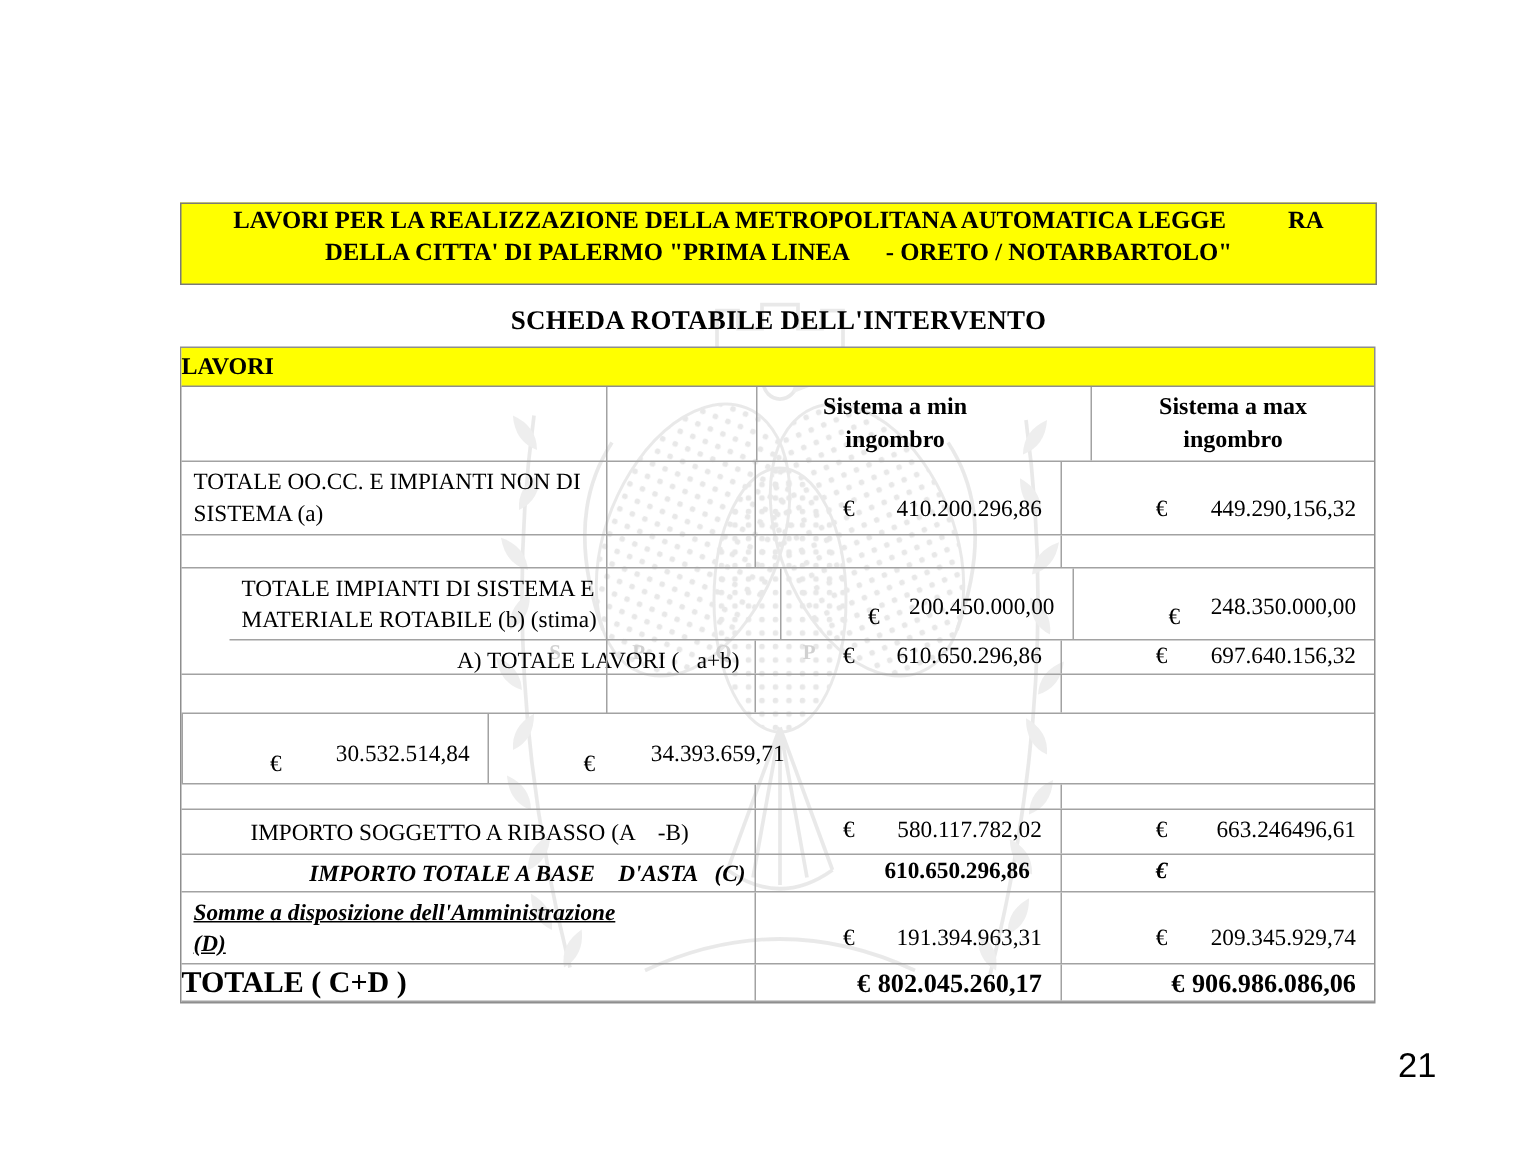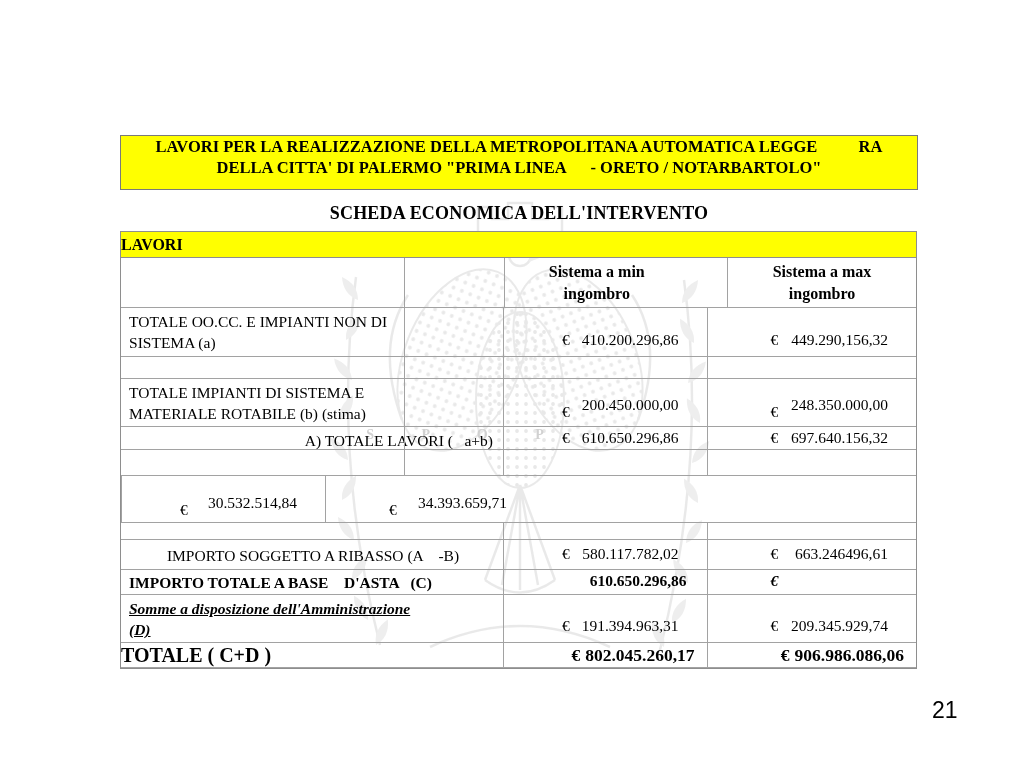--- a/index.html
+++ b/index.html
@@ -34,39 +34,39 @@
     height:26px;background:#ffff00;font-weight:bold;font-size:16px;line-height:25px;
     text-align:left;border-bottom:1px solid #8e8e8e;box-sizing:border-box;
   }
   .cl{width:383px;box-sizing:border-box;}
   .cv{width:204px;border-left:1px solid #a2a2a2;position:relative;box-sizing:border-box;}
   .cv2{width:210px;border-left:1px solid #a2a2a2;position:relative;box-sizing:border-box;}
   .hcell{display:flex;align-items:center;justify-content:center;text-align:center;
     font-weight:bold;font-size:16px;line-height:22px;white-space:pre-wrap;}
   .lbl{display:block;padding:3px 6px 0 8px;font-size:15.5px;line-height:21px;white-space:pre-wrap;}
   .euro{position:absolute;left:58px;bottom:var(--eb,6px);font-size:15.5px;}
-  .num{position:absolute;right:28px;bottom:var(--nb,6px);font-size:15.5px;}
+  .num{position:absolute;right:12px;bottom:var(--nb,6px);font-size:15.5px;}
   .cv2 .euro{left:63px;}
   
   .rhead{height:50px;gap:39px;}
   .r0{height:49px;justify-content:flex-end;--eb:7px;--nb:7px;}
   .sp1{height:22px;}
-  .r1{height:48px;--eb:5px;--nb:12px;}
+  .r1{height:48px;margin-left:32px;--eb:5px;--nb:12px;}
   .r2{height:23px;--eb:2px;--nb:2px;}
   .sp2{height:26px;}
   .r3{height:47px;--eb:3px;--nb:10px;}
   .sp3{height:17px;}
   .r4{height:30px;--eb:6px;--nb:6px;}
   .r5{height:25px;--eb:4px;--nb:4px;}
   .r6{height:48px;--eb:7px;--nb:7px;}
   .r7{height:25px;}
   
   .r2 .lbl{text-align:right;padding-right:10px;white-space:pre;line-height:22px;}
   .r4 .lbl{text-align:center;white-space:pre;padding-top:5px;}
-  .r5 .lbl{text-align:left;white-space:pre;font-weight:bold;padding-top:2px;}
+  .r5 .lbl{text-align:right;white-space:pre;font-weight:bold;font-style:italic;padding-top:2px;}
   .r6 .lbl{font-weight:bold;font-style:italic;text-decoration:underline;}
   .r7 .lbl{text-align:left;font-weight:bold;font-size:20px;line-height:24px;padding:0 8px 0 0;white-space:pre;}
   .r5 .num{font-weight:bold;right:20px;}
   .r5 .euro{font-weight:bold;font-style:italic;}
   .r7 .cv,.r7 .cv2{display:flex;align-items:center;justify-content:flex-end;padding-right:12px;}
   .r7 .euro,.r7 .num{position:static;font-weight:bold;font-size:17.5px;}
   .r7 .euro{margin-right:5px;}
   
   .div403{position:absolute;left:283px;top:26px;width:1px;height:218px;background:#a2a2a2;}
   
@@ -134,21 +134,21 @@
       <use href="#leaf" transform="translate(384,462) rotate(-25)"></use>
     </g>
     <path d="M150,462 Q240,420 330,462" fill="none" stroke="#dcdcdc" stroke-width="2.5"></path>
   </svg>
 
   <div class="banner">
     <div>LAVORI PER LA REALIZZAZIONE DELLA METROPOLITANA AUTOMATICA LEGGE          RA</div>
     <div>DELLA CITTA' DI PALERMO "PRIMA LINEA      - ORETO / NOTARBARTOLO"</div>
   </div>
 
-  <div class="title">SCHEDA ECONOMICA DELL'INTERVENTO</div>
+  <div class="title">SCHEDA ROTABILE DELL'INTERVENTO</div>
 
   <div class="tbl">
     <div class="sec">LAVORI</div>
 
     <div class="row rhead">
       <div class="cl"></div>
       <div class="cv hcell">Sistema a min
 ingombro</div>
       <div class="cv2 hcell">Sistema a max
 ingombro</div>

